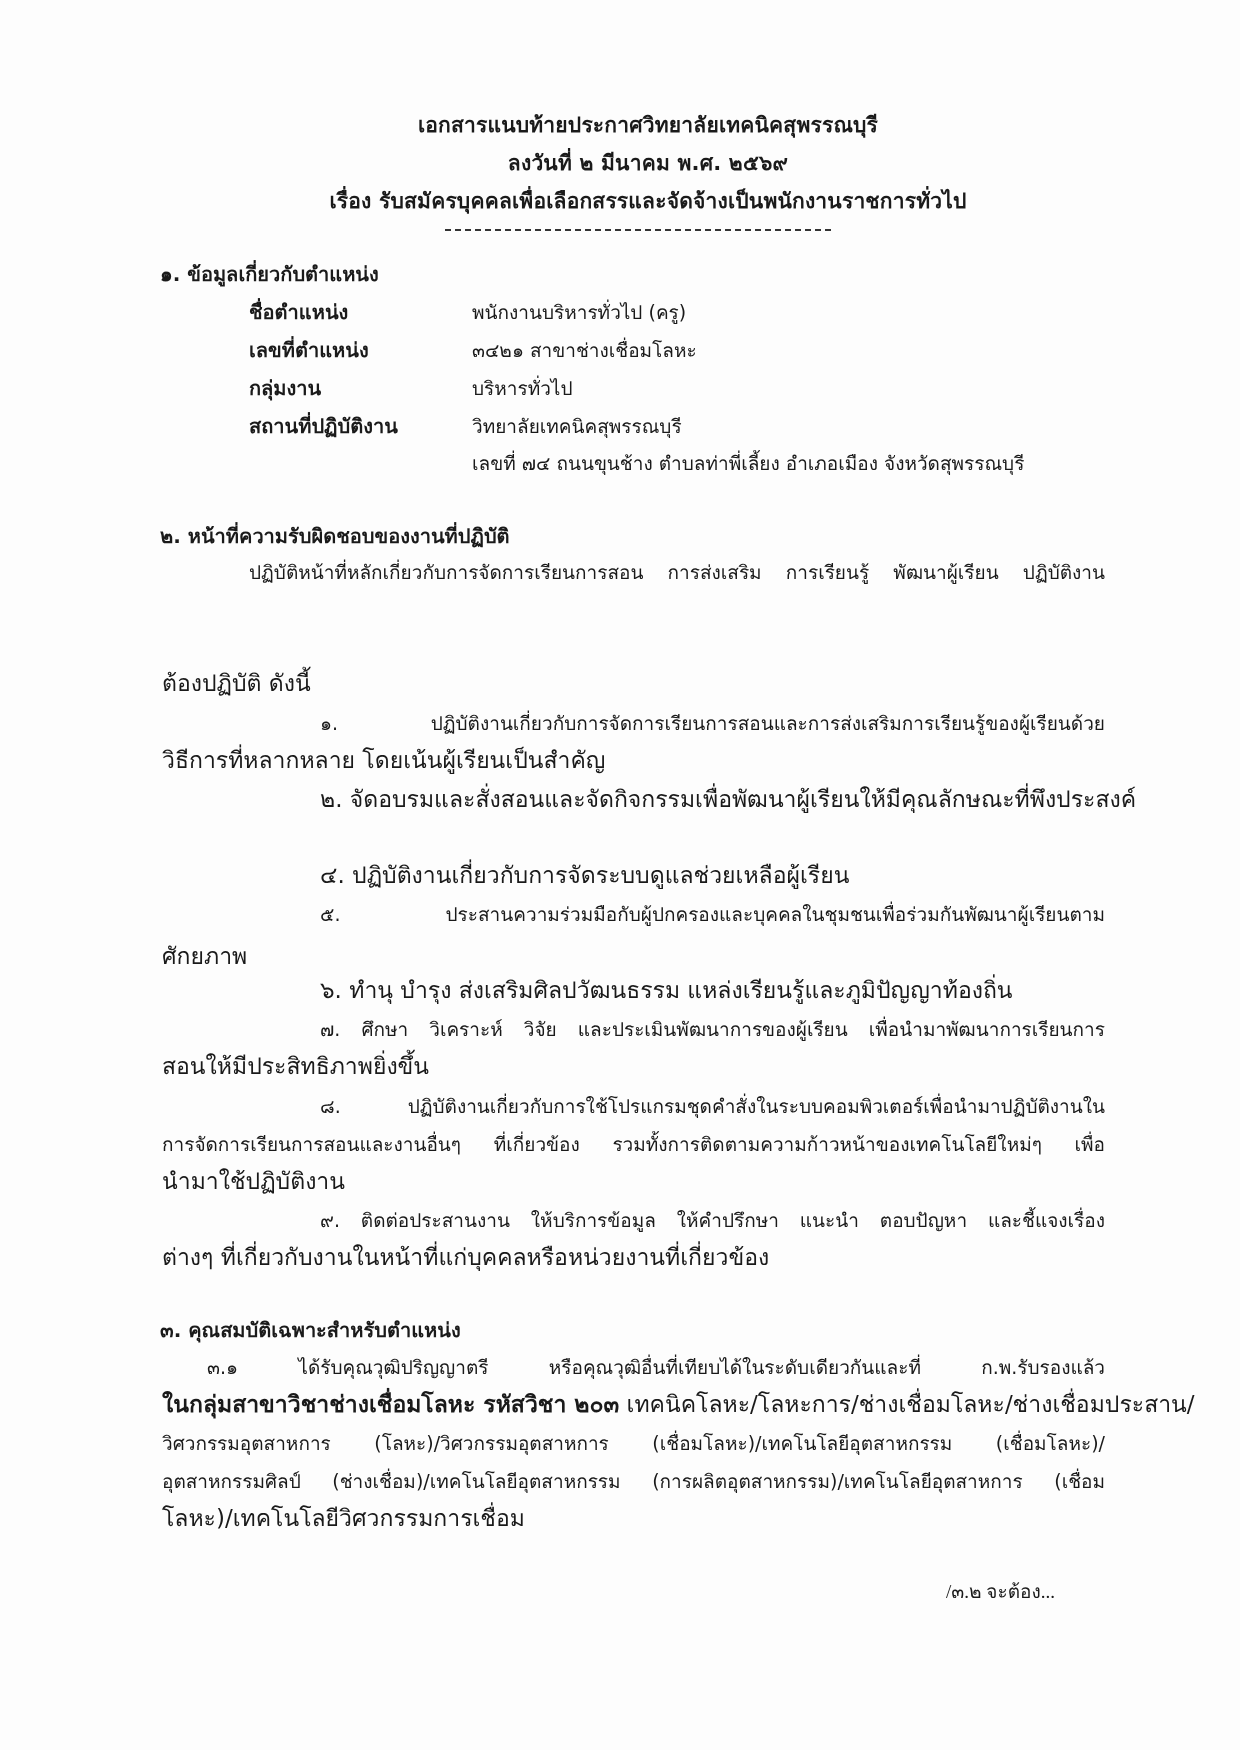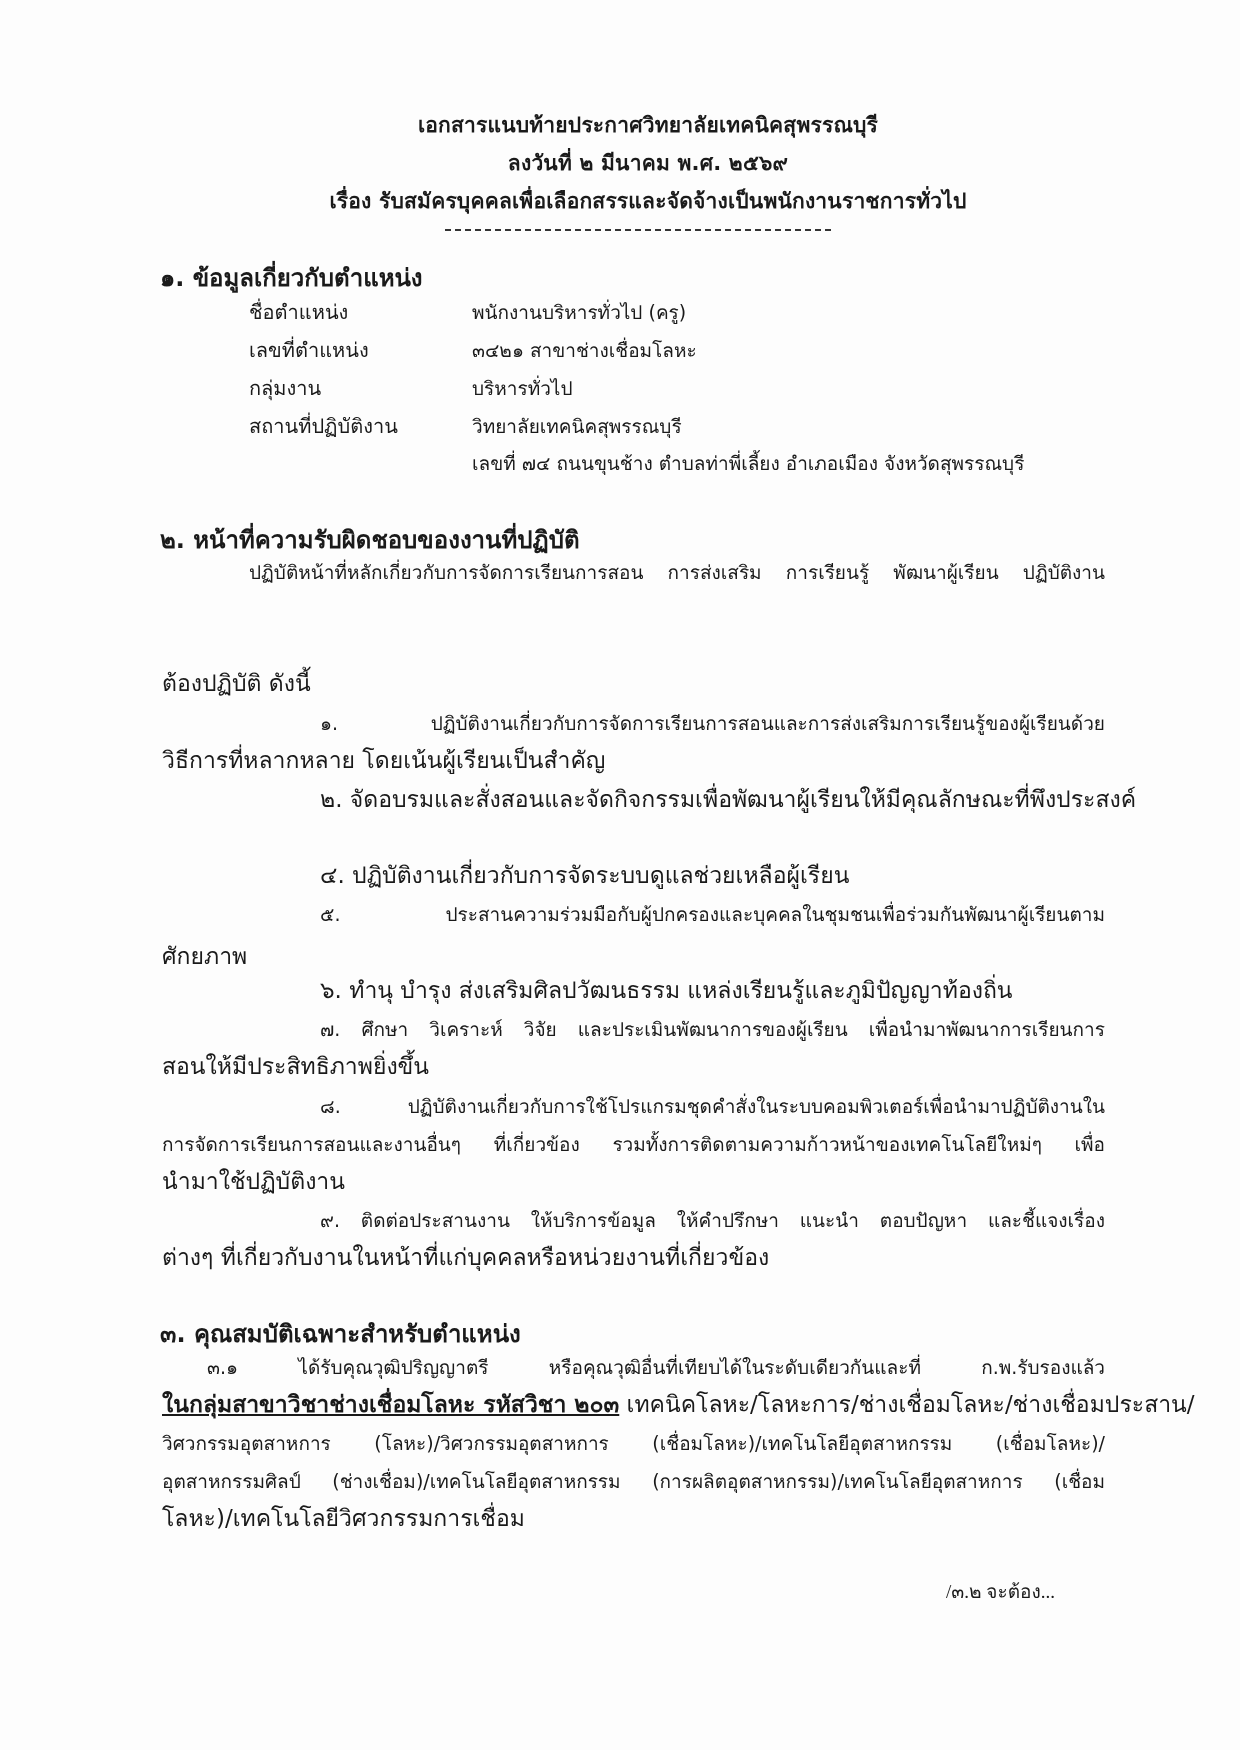--- a/index.html
+++ b/index.html
@@ -2,23 +2,23 @@
 <html><head>
 <meta charset="utf-8">
 <style>
   html, body { margin:0; padding:0; background:#ffffff; }
   body { width:1240px; height:1750px; position:relative; overflow:hidden;
          font-family:"DejaVu Sans", "Liberation Sans", sans-serif; color:#1a1a1a; }
   .page { position:absolute; left:0; top:0; width:1240px; height:1750px; background:#fdfdfd; }
   .hdr { position:absolute; left:0; width:1240px; text-align:center; font-size:21px; font-weight:bold; letter-spacing:0.2px;padding-left:28px; }
   .rule { position:absolute; left:445px; top:229px; width:386px; border-top:2px dashed #333; }
   .line { position:absolute; font-size:23px; white-space:nowrap; line-height:28px; }
-  .b { font-weight:bold;text-decoration:underline; }
-  .sec { position:absolute; font-size:24px; font-weight:bold; white-space:nowrap;text-align:center; }
-  .lbl { position:absolute; left:249px; font-size:20px; font-weight:normal; white-space:nowrap; }
+  .b { font-weight:bold; }
+  .sec { position:absolute; font-size:20px; font-weight:bold; white-space:nowrap;text-align:center; }
+  .lbl { position:absolute; left:249px; font-size:20px; font-weight:bold; white-space:nowrap; }
   .val { position:absolute; left:472px; font-size:19px; white-space:nowrap; }
   .just { position:absolute; left:162px; width:943px; font-size:19px; white-space:nowrap; text-align:justify; text-align-last:justify; }
   .foot { position:absolute; left:946px; top:1576px; font-size:19px; white-space:nowrap;font-family:Liberation Serif, serif; }
 </style>
 </head>
 <body>
 
 <div class="page">
 
   <div class="hdr" style="top:108px">เอกสารแนบท้ายประกาศวิทยาลัยเทคนิคสุพรรณบุรี</div>

